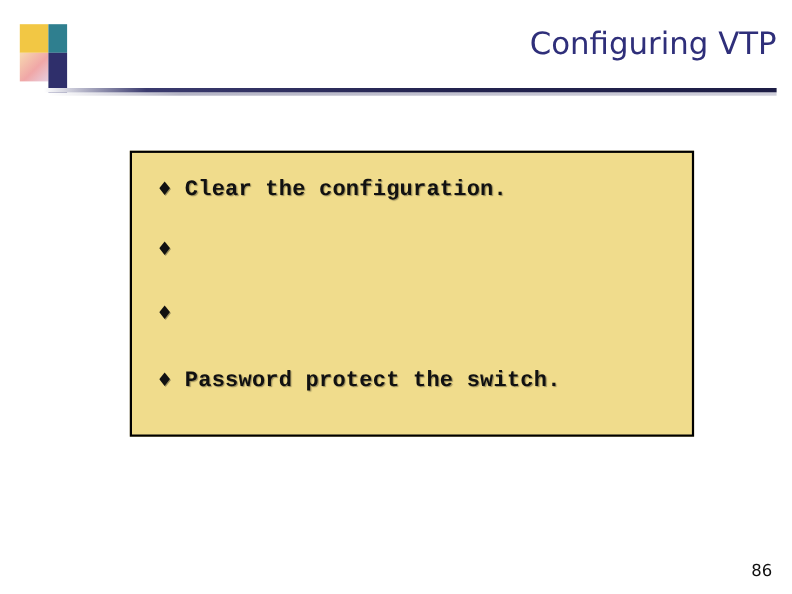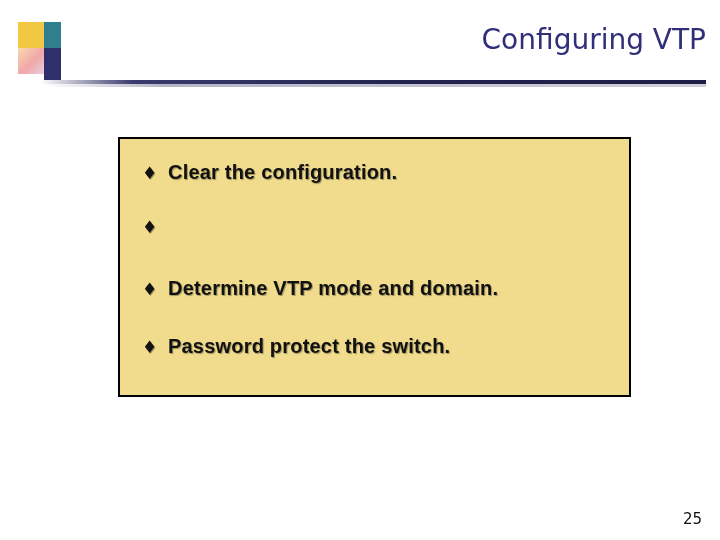--- a/index.html
+++ b/index.html
@@ -105,21 +105,21 @@
   .bullet-mark {
     width: 26px;
     flex: 0 0 26px;
     color: #111111;
     font-size: 17px;
     line-height: 1;
     text-align: left;
     text-shadow: 1px 1px 0 rgba(0,0,0,0.35);
   }
   .bullet-text {
-    font-family: Liberation Sans, sans-serif;
+    font-family: Liberation Mono, monospace;
     font-size: 20px;
     font-weight: bold;
     color: #111111;
     letter-spacing: 0.2px;
     text-shadow: 1px 1px 1px rgba(0,0,0,0.35);
     white-space: nowrap;
   }
 
   
   .page-number {
@@ -153,24 +153,23 @@
       <span class="bullet-mark">♦</span>
       <span class="bullet-text">Clear the configuration.</span>
     </div>
 
     <div class="bullet-row">
       <span class="bullet-mark">♦</span>
     </div>
 
     <div class="bullet-row">
       <span class="bullet-mark">♦</span>
-      <span class="bullet-text">Determine VTP mode and domain.</span>
     </div>
 
     <div class="bullet-row">
       <span class="bullet-mark">♦</span>
       <span class="bullet-text">Password protect the switch.</span>
     </div>
 
   </div>
 </div>
 
-<div class="page-number">25</div>
+<div class="page-number">86</div>
 
 </body></html>

